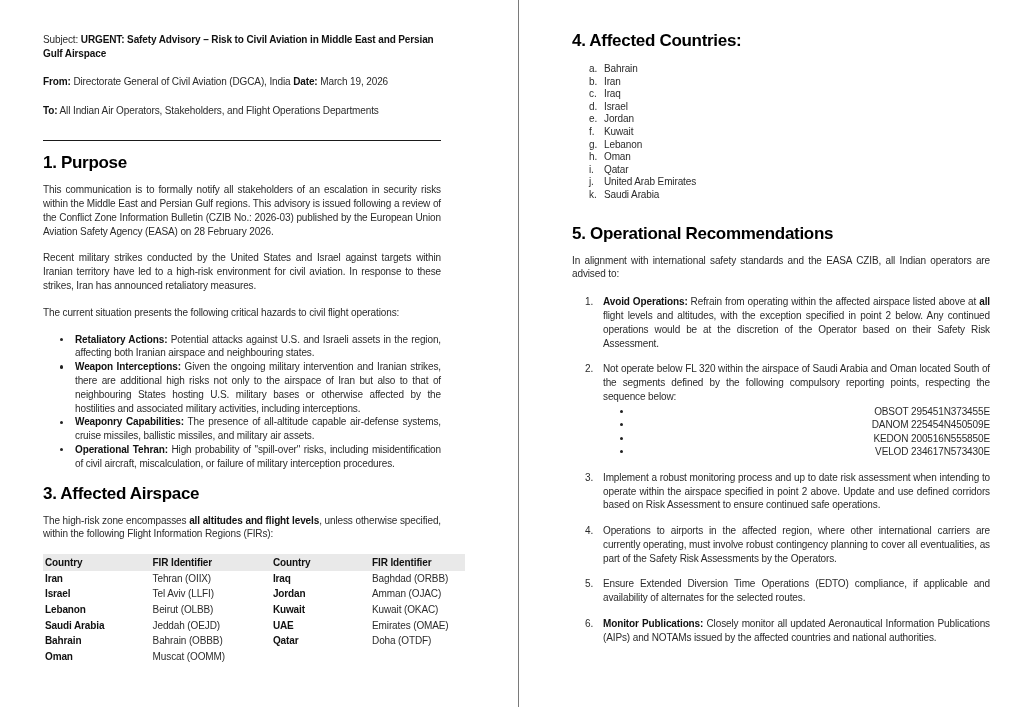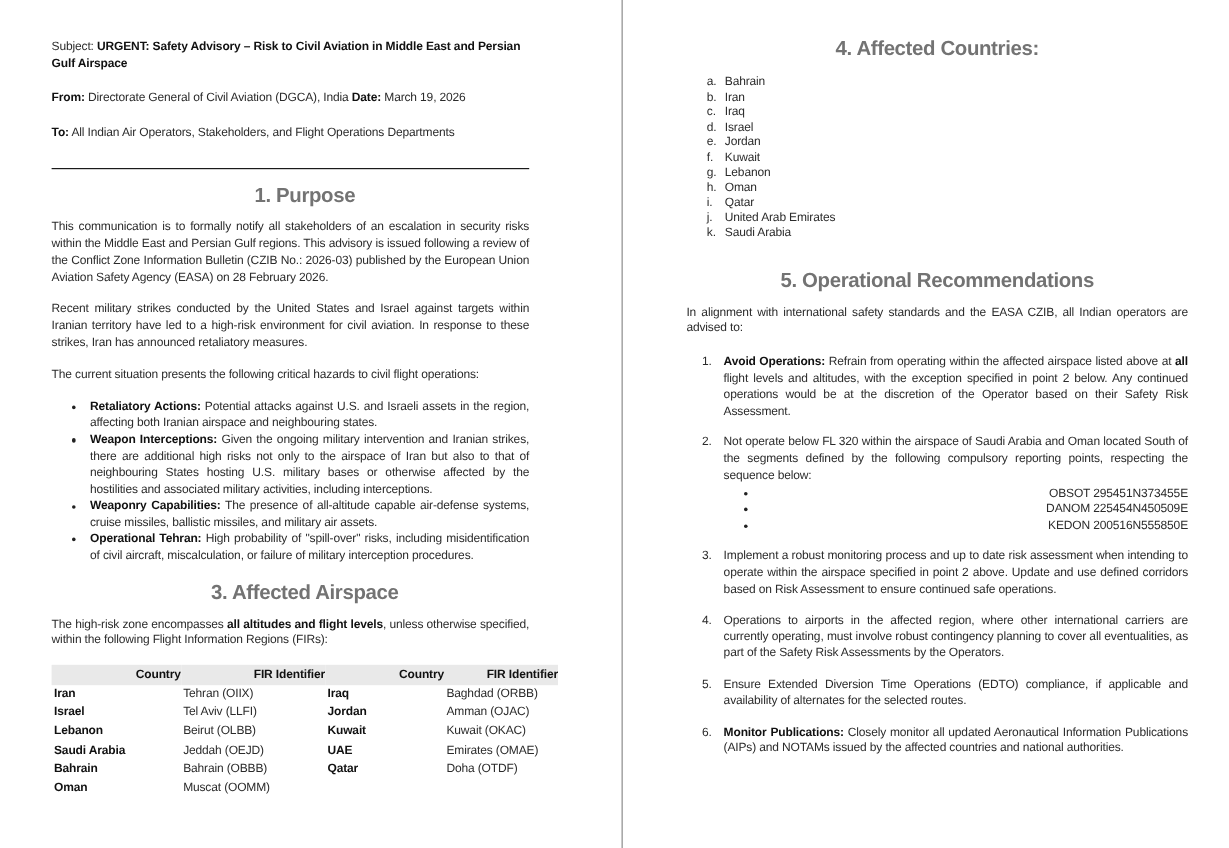--- a/index.html
+++ b/index.html
@@ -19,41 +19,41 @@
   strong, b, th, .b { font-weight: bold; color: #111; }
 
   
   .subject { margin: 0 24px 14px 0; }
   .meta-from { margin: 0 24px 16px 0; }
   .meta-to   { margin: 0 24px 0 0; }
   hr.sep { border: none; border-top: 1.5px solid #1a1a1a; margin: 22px 24px 0 0; }
 
   h2 {
     font-size: 17px; line-height: 20px; margin: 12px 0 10px;
-    letter-spacing: -0.3px; color: #737373; text-align: center;
+    letter-spacing: -0.3px; color: #000000;
   }
   .page-right h2.first { margin-top: 0; }
   .page-right h2.second { margin-top: 22px; }
 
   p { margin: 0 24px 13px 0; text-align: justify; }
   .page-right p { margin-right: 0; margin-bottom: 14px; }
 
   
   ul.hazards { list-style: none; margin: 10px 24px 13px 0; padding: 0 0 0 17px; }
   ul.hazards li { position: relative; padding-left: 15px; text-align: justify; }
   .dot {
     position: absolute; left: 0; top: 5.2px; width: 3.2px; height: 3.2px;
     border-radius: 50%; background: #222;
   }
 
   
   table.fir { border-collapse: collapse; width: 100%; margin-top: 6px; }
   table.fir th {
     background: var(--table_header_bg, #e9e9e9);
-    text-align: right; padding: 2.5px 0 2.5px 2px; line-height: 12px;
+    text-align: left; padding: 2.5px 0 2.5px 2px; line-height: 12px;
   }
   table.fir td { padding: 1.6px 0 1.6px 2px; line-height: 12.5px; }
   .col-c1 { width: 25.5%; } .col-f1 { width: 28.5%; }
   .col-c2 { width: 23.5%; } .col-f2 { width: 22.5%; }
 
   
   ol.countries { list-style: none; margin: 12px 0 0; padding: 0; }
   ol.countries li { display: flex; line-height: 12.6px; }
   .c-marker { width: 15px; margin-left: 17px; flex: none; }
 
@@ -211,20 +211,21 @@
       </div>
 
       <div class="rec">
         <span class="rec-marker">2.</span>
         <div class="rec-body">
           <span>Not operate below FL 320 within the airspace of Saudi Arabia and Oman located South of the segments defined by the following compulsory reporting points, respecting the sequence below:</span>
           <ul class="points">
             <li><span class="dot"></span><span>OBSOT 295451N373455E</span></li>
             <li><span class="dot"></span><span>DANOM 225454N450509E</span></li>
             <li><span class="dot"></span><span>KEDON 200516N555850E</span></li>
+            <li><span class="dot"></span><span>VELOD 234617N573430E</span></li>
           </ul>
         </div>
       </div>
 
       <div class="rec">
         <span class="rec-marker">3.</span>
         <div class="rec-body"><span>Implement a robust monitoring process and up to date risk assessment when intending to operate within the airspace specified in point 2 above. Update and use defined corridors based on Risk Assessment to ensure continued safe operations.</span></div>
       </div>
 
       <div class="rec">

